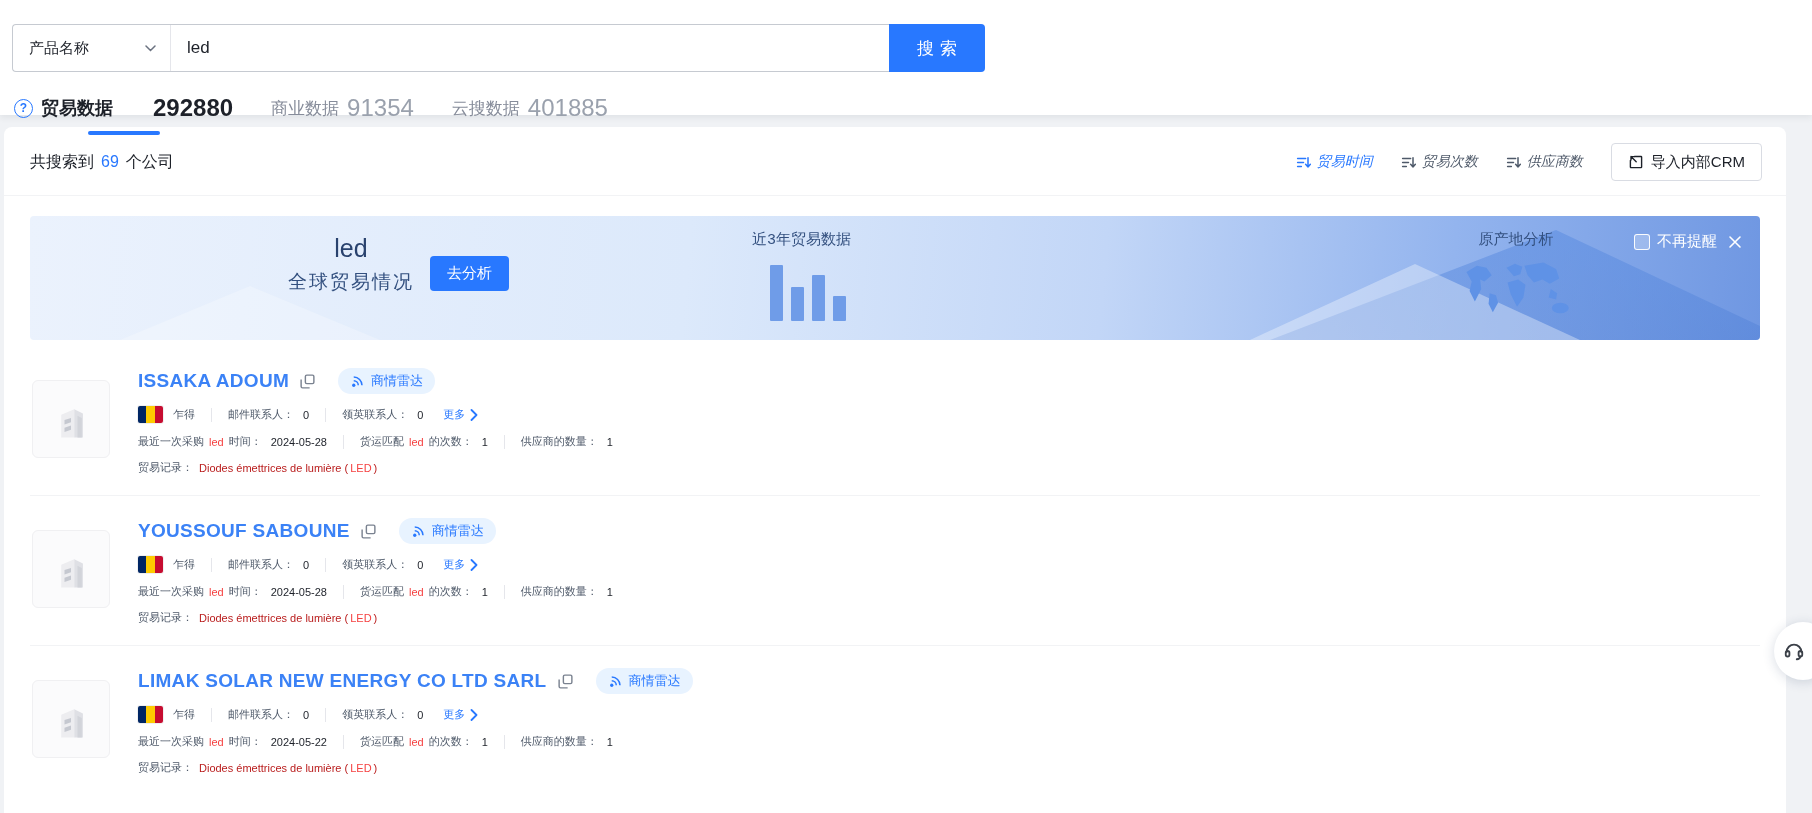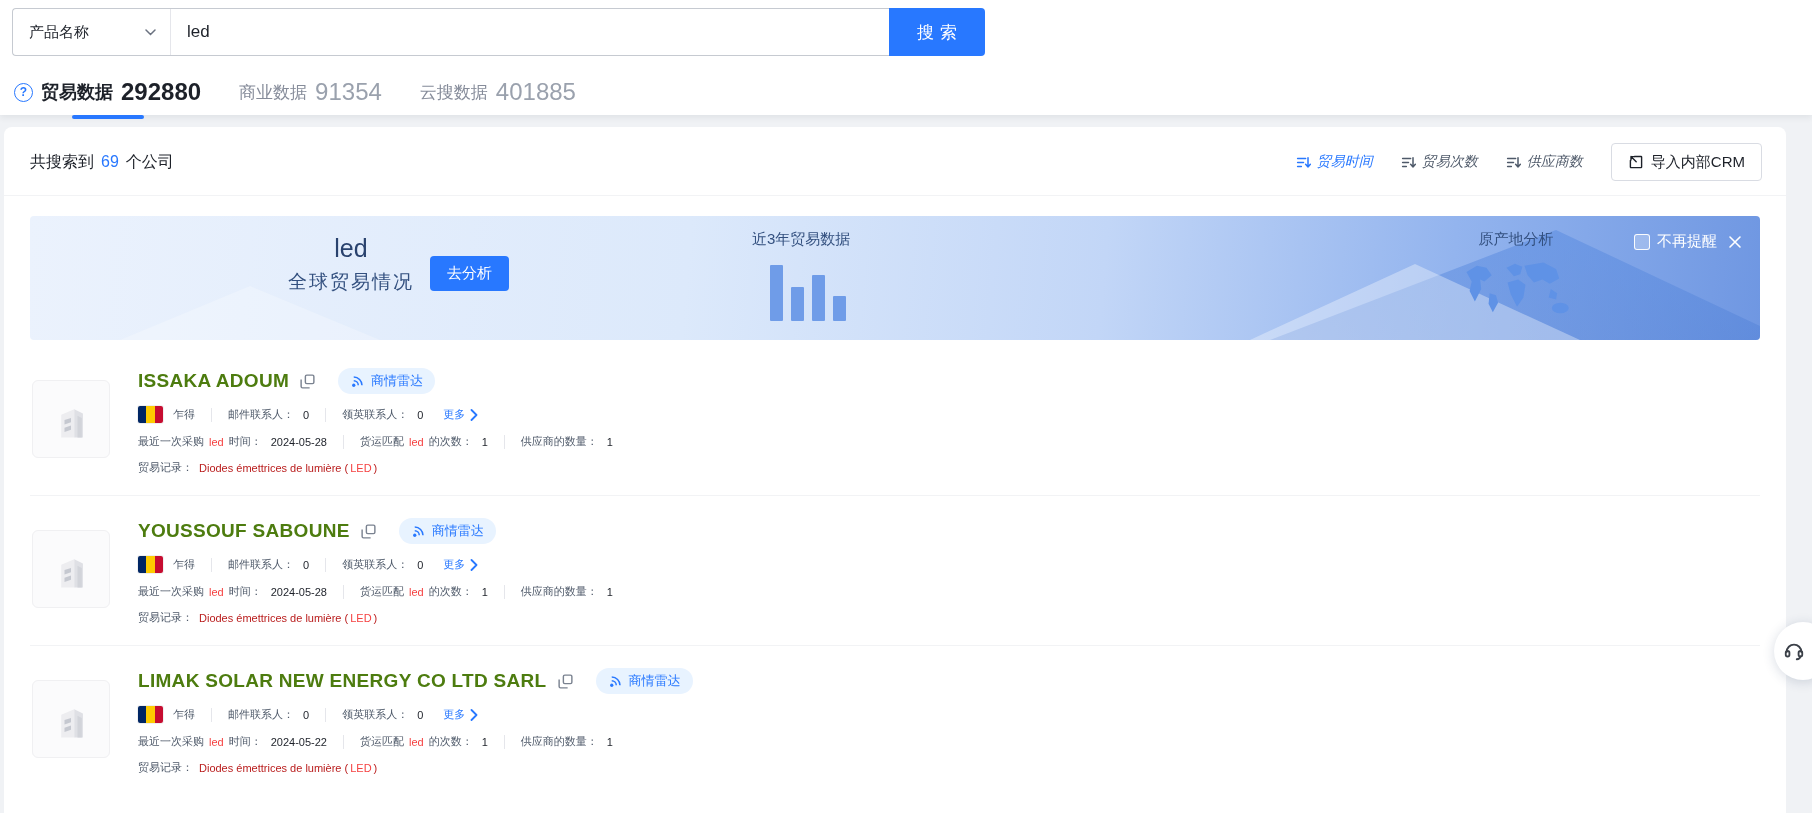--- a/index.html
+++ b/index.html
@@ -1,40 +1,40 @@
 <!DOCTYPE html>
 <html><head>
 <meta charset="utf-8">
 <style>
   * { box-sizing: border-box; margin: 0; padding: 0; }
   html,body { width:1812px; height:813px; overflow:hidden;
     font-family:"Liberation Sans","DejaVu Sans",sans-serif;
     background:#f0f2f5; color:#1d2129; }
 
   
-  .top-header { background:#fff; padding:8px 0 0 12px; height:115px;
+  .top-header { background:#fff; padding:24px 0 0 12px; height:115px;
     box-shadow:0 3px 6px rgba(30,40,60,.07); position:relative; z-index:5; }
   .search-row { display:flex; width:973px; height:48px; }
   .search-composite { flex:1; display:flex; border:1px solid #c6cad1;
     border-right:none; border-radius:4px 0 0 4px; background:#fff; }
   .category-select { width:158px; display:flex; align-items:center; justify-content:space-between;
     padding:0 14px 0 16px; border-right:1px solid #e5e6eb; cursor:pointer; font-size:15px; color:#1d2129; }
   .search-input { flex:1; border:none; outline:none; font-size:17px; padding:0 16px; color:#1d2129;
     font-family:inherit; border-radius:0; }
   .search-btn { width:96px; background:#2878ff; color:#fff; font-size:17px; letter-spacing:6px;
     padding-left:6px; border:none; border-radius:0 4px 4px 0; cursor:pointer; }
 
   .tabs-row { display:flex; align-items:flex-end; gap:38px; margin-top:22px; padding-left:2px; }
   .tab { display:flex; align-items:center; gap:8px; cursor:pointer; position:relative; padding-bottom:6px; }
   .help-icon { width:19px; height:19px; border:1.5px solid #2878ff; border-radius:50%;
     color:#2878ff; font-size:12px; font-weight:700; display:flex; align-items:center; justify-content:center; }
   .tab-label { font-size:17px; color:#868c9a; }
   .tab-count { font-size:24px; color:#9aa1ad; font-weight:500; }
   .tab.active .tab-label { color:#1d2129; font-weight:700; font-size:18px; }
-  .tab.active .tab-count { color:#1d2129; font-weight:700; }
+  .tab.active .tab-count { color:#1d2129; font-weight:700;margin-left:32px; }
   .tab-underline { position:absolute; left:50%; transform:translateX(-50%); bottom:-7px;
     width:72px; height:4px; border-radius:2px; background:#2878ff; display:none; }
   .tab.active .tab-underline { display:block; }
 
   
   .content-card { background:#fff; margin:12px 26px 0 4px; border-radius:8px 8px 0 0;
     height:700px; position:relative; }
 
   .results-bar { display:flex; align-items:center; justify-content:space-between;
     padding:16px 24px 14px 26px; border-bottom:1px solid #f2f3f5; }
@@ -57,21 +57,21 @@
   .tri-b { right:180px; width:330px; height:76px; background:rgba(255,255,255,.35);
     clip-path:polygon(50% 0,0 100%,100% 100%); }
   .tri-c { left:90px; width:260px; height:54px; background:rgba(255,255,255,.25);
     clip-path:polygon(50% 0,0 100%,100% 100%); }
   .banner-left { position:absolute; left:258px; top:18px; display:flex; align-items:flex-end; }
   .banner-kw { font-size:25px; color:#29426e; text-align:center; }
   .banner-sub { font-size:19px; color:#33507f; margin-top:6px; letter-spacing:2px; }
   .analyze-btn { margin:0 0 4px 16px; background:#2878ff; color:#fff; border:none; border-radius:4px;
     font-size:15px; padding:8px 17px; cursor:pointer; font-family:inherit;text-align:center; }
   .b-sec { position:absolute; top:14px; text-align:center; }
-  .b-sec-label { font-size:15px; color:#33507f; }
+  .b-sec-label { font-size:15px; color:#33507f;font-family:Liberation Mono, monospace; }
   .sec-1 { left:722px; }
   .sec-2 { left:1058px; }
   .sec-3 { left:1428px; }
   .bars { display:flex; align-items:flex-end; gap:8px; height:60px; margin:12px 0 0 18px; }
   .bars div { width:13px; background:#6f9ce8; border-radius:1px; }
   .map { width:116px; height:66px; margin-top:8px; }
   .dismiss { position:absolute; right:18px; top:16px; display:flex; align-items:center; gap:7px;
     color:#fff; font-size:15px; }
   .dismiss-box { width:16px; height:16px; border:1.6px solid rgba(255,255,255,.95); border-radius:3px;
     background:rgba(255,255,255,.25); cursor:pointer; }
@@ -80,21 +80,21 @@
   
   .company-list { padding:6px 26px 0 26px; }
   .company-card { display:flex; padding:22px 0 20px 0; border-bottom:1px solid #f2f3f5; }
   .company-card:last-child { border-bottom:none; }
   .thumb { width:78px; height:78px; flex:0 0 78px; border:1px solid #f0f0f2; border-radius:6px;
     background:#fbfbfc; margin:12px 28px 0 2px; display:flex; align-items:center; justify-content:center;
     cursor:pointer; overflow:hidden; }
   .company-body { flex:1; }
   .row { display:flex; align-items:center; }
   .name-row { margin-bottom:12px; }
-  .cname { font-size:19px; font-weight:700; color:#4d7c0f; letter-spacing:.3px; cursor:pointer; }
+  .cname { font-size:19px; font-weight:700; color:#3b82f6; letter-spacing:.3px; cursor:pointer; }
   .copy-icon { margin-left:10px; display:flex; cursor:pointer; }
   .radar-badge { margin-left:22px; display:flex; align-items:center; gap:6px; background:#e8f3ff;
     color:#2878ff; font-size:13px; border-radius:13px; padding:4px 12px; cursor:pointer; }
   .meta-row, .trade-row, .record-row { font-size:11px; color:#4e5969; margin-bottom:11px; }
   .record-row { margin-bottom:0; }
   .flag { width:25px; height:17px; display:flex; border-radius:2px; overflow:hidden; margin-right:10px;
     box-shadow:0 0 0 1px rgba(0,0,0,.06); }
   .flag span { flex:1; }
   .vdiv { width:1px; height:14px; background:#e5e6eb; margin:0 16px; }
   .val { color:#1d2129; margin-left:9px; }

